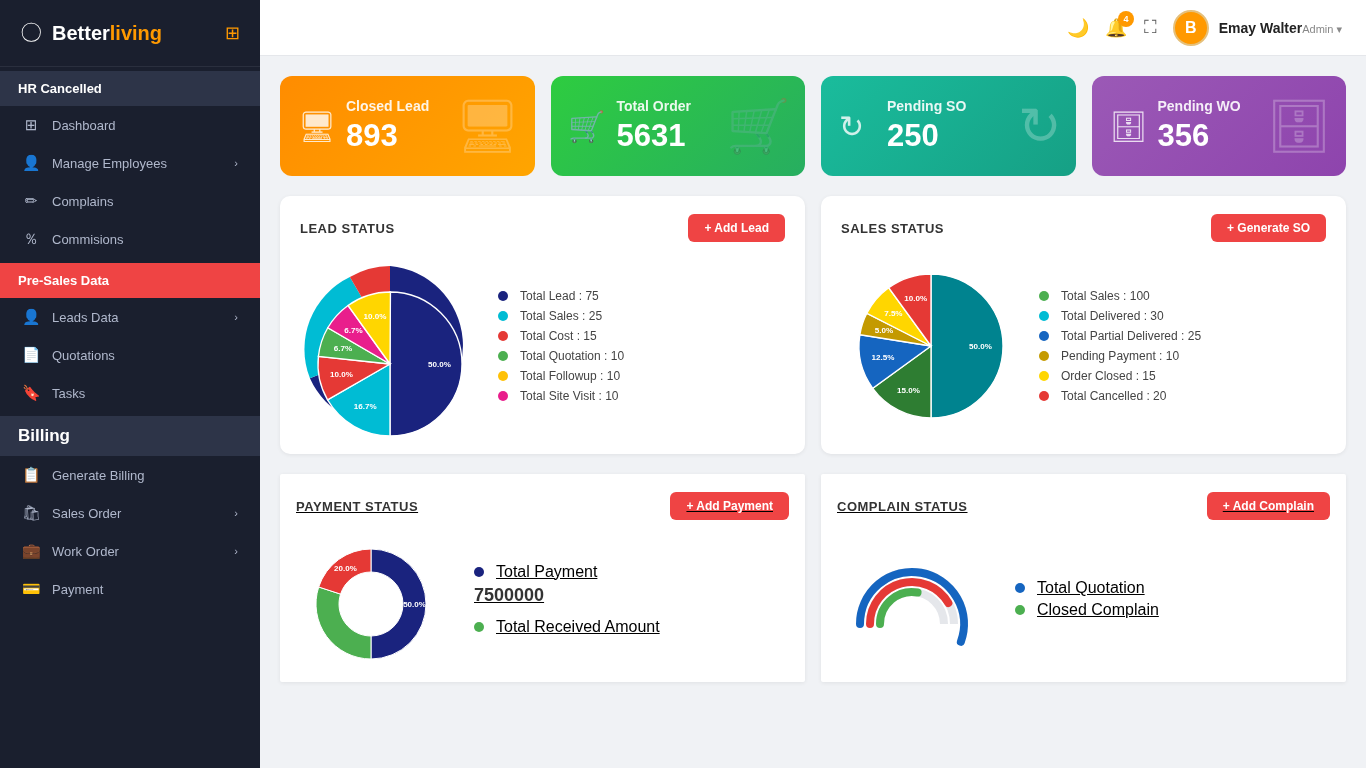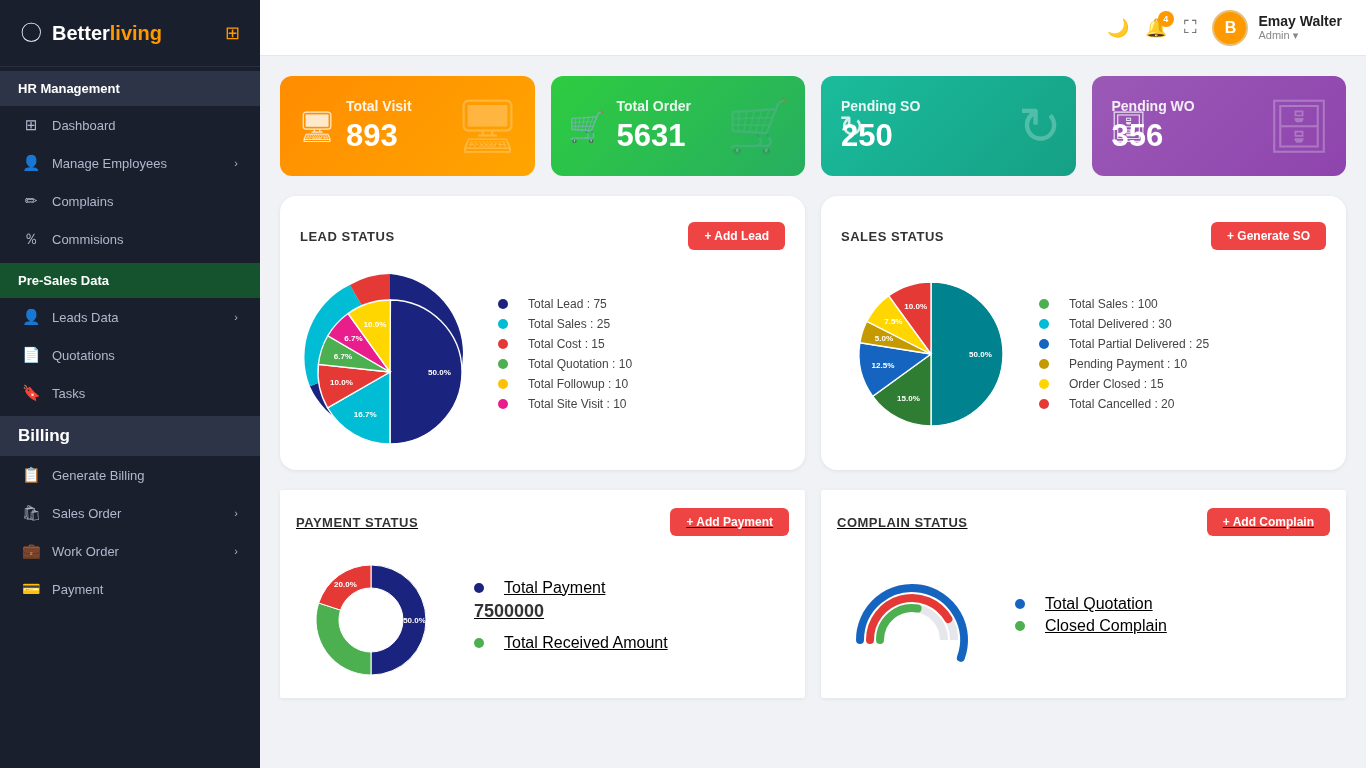--- a/index.html
+++ b/index.html
@@ -43,21 +43,21 @@
       padding: 10px 22px;
       font-size: 13px;
       color: #b0b8cc;
       cursor: pointer;
       transition: background 0.2s;
     }
     .sidebar-item .chevron { margin-left: auto; font-size: 11px; }
     .sidebar-item .icon { font-size: 15px; width: 18px; text-align: center; }
 
     .pre-sales-header {
-      background: #14532d;
+      background: #ef4444;
       color: #fff;
       font-size: 13px;
       font-weight: 600;
       padding: 10px 18px;
       margin-top: 4px;
     }
     .billing-header {
       background: #2d3448;
       color: #fff;
       font-size: 17px;
@@ -99,21 +99,21 @@
       font-weight: bold;
     }
     .user-avatar {
       width: 36px; height: 36px;
       background: #f90;
       border-radius: 50%;
       display: flex; align-items: center; justify-content: center;
       color: #fff; font-weight: bold; font-size: 16px;
       border: 2px solid #e5c07b;
     }
-    .user-info { display: flex; flex-direction: column; }
+    .user-info { display: flex; flex-direction: row; align-items: flex-end; }
     .user-name { font-size: 14px; font-weight: 600; color: #222; }
     .user-role { font-size: 11px; color: #888; }
 
     
     .content {
       flex: 1;
       padding: 20px;
       overflow-y: auto;
       background: #f0f2f5;
     }
@@ -159,22 +159,22 @@
 
     
     .charts-row {
       display: grid;
       grid-template-columns: 1fr 1fr;
       gap: 16px;
       margin-bottom: 20px;
     }
     .chart-card {
       background: #fff;
-      border-radius: 16px;
-      padding: 26px 20px;
+      border-radius: 10px;
+      padding: 18px 20px;
       box-shadow: 0 1px 4px rgba(0,0,0,0.07);
     }
     .chart-card-header {
       display: flex;
       align-items: center;
       justify-content: space-between;
       margin-bottom: 14px;
     }
     .chart-title {
       font-size: 13px;
@@ -192,21 +192,21 @@
       font-weight: 600;
       cursor: pointer;
     }
     .chart-body {
       display: flex;
       align-items: center;
       gap: 18px;
     }
     .pie-container { width: 180px; height: 180px; flex-shrink: 0; }
     .legend { display: flex; flex-direction: column; gap: 6px; font-size: 12px; color: #444; }
-    .legend-item { display: flex; align-items: center; gap: 20px; }
+    .legend-item { display: flex; align-items: center; gap: 12px; }
     .legend-dot { width: 10px; height: 10px; border-radius: 50%; flex-shrink: 0; }
 
     
     .bottom-charts-row {
       display: grid;
       grid-template-columns: 1fr 1fr;
       gap: 16px;
     }
     .bottom-chart-card {
       background: #fff;
@@ -230,21 +230,21 @@
 
 <div class="sidebar">
   <div class="sidebar-logo">
     <span style="color:#fff;font-size:22px;">〇</span>
     <span class="logo-text">
       <span>Better</span><span>living</span>
     </span>
     <span class="grid-icon">⊞</span>
   </div>
 
-  <div class="section-header">HR Management</div>
+  <div class="section-header">HR Cancelled</div>
   <div class="sidebar-item">
     <span class="icon">⊞</span>
     <span>Dashboard</span>
   </div>
   <div class="sidebar-item">
     <span class="icon">👤</span>
     <span>Manage Employees</span>
     <span class="chevron">›</span>
   </div>
   <div class="sidebar-item">
@@ -309,44 +309,44 @@
       </div>
     </div>
   </div>
 
   <div class="content">
 
     <div class="stats-row">
       <div class="stat-card stat-card-orange">
         <span class="stat-card-icon-small">🖥</span>
         <div style="margin-left:46px">
-          <div class="stat-card-label">Total Visit</div>
+          <div class="stat-card-label">Closed Lead</div>
           <div class="stat-card-value">893</div>
         </div>
         <span class="stat-card-icon">🖥</span>
       </div>
       <div class="stat-card stat-card-green">
         <span class="stat-card-icon-small">🛒</span>
         <div style="margin-left:46px">
           <div class="stat-card-label">Total Order</div>
           <div class="stat-card-value">5631</div>
         </div>
         <span class="stat-card-icon">🛒</span>
       </div>
       <div class="stat-card stat-card-teal">
         <span class="stat-card-icon-small">↻</span>
-        <div style="">
+        <div style="margin-left:46px">
           <div class="stat-card-label">Pending SO</div>
           <div class="stat-card-value">250</div>
         </div>
         <span class="stat-card-icon">↻</span>
       </div>
       <div class="stat-card stat-card-purple">
         <span class="stat-card-icon-small">🗄</span>
-        <div style="">
+        <div style="margin-left:46px">
           <div class="stat-card-label">Pending WO</div>
           <div class="stat-card-value">356</div>
         </div>
         <span class="stat-card-icon">🗄</span>
       </div>
     </div>
 
     <div class="charts-row">
 
       <div class="chart-card">

